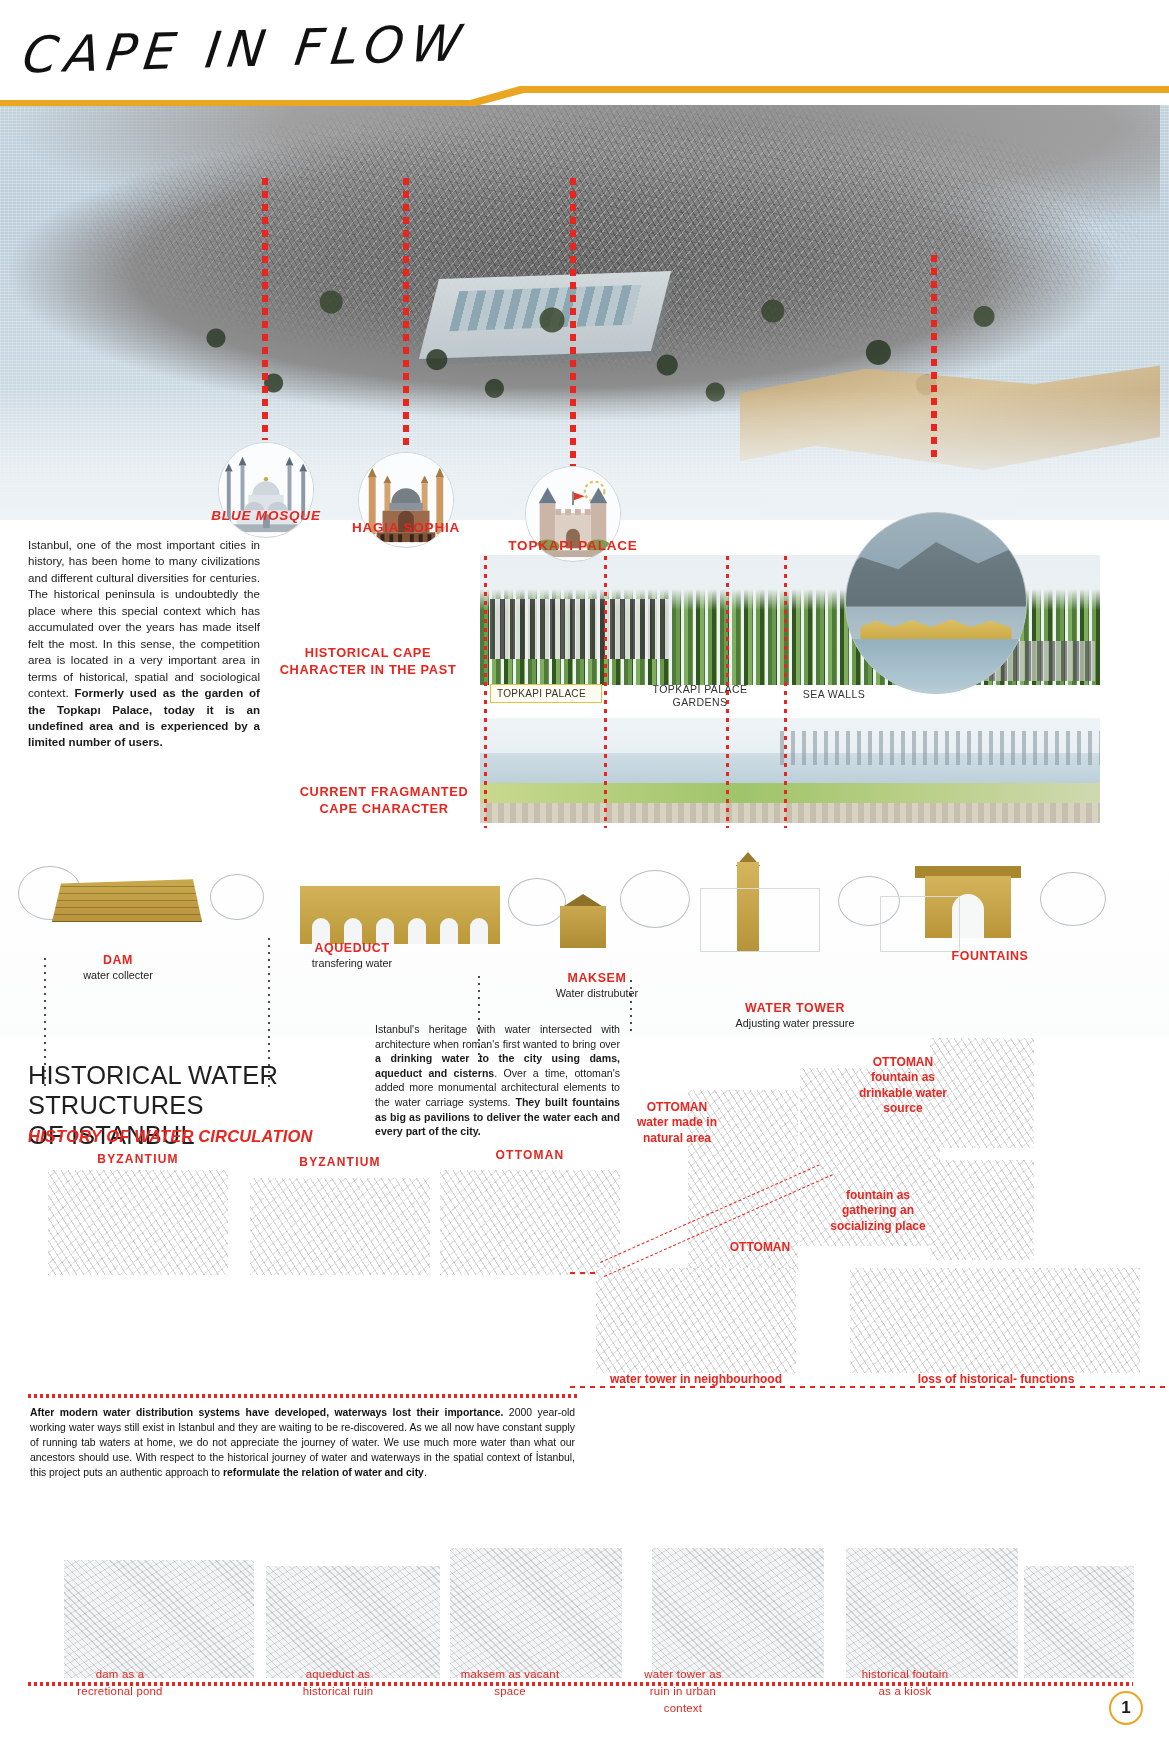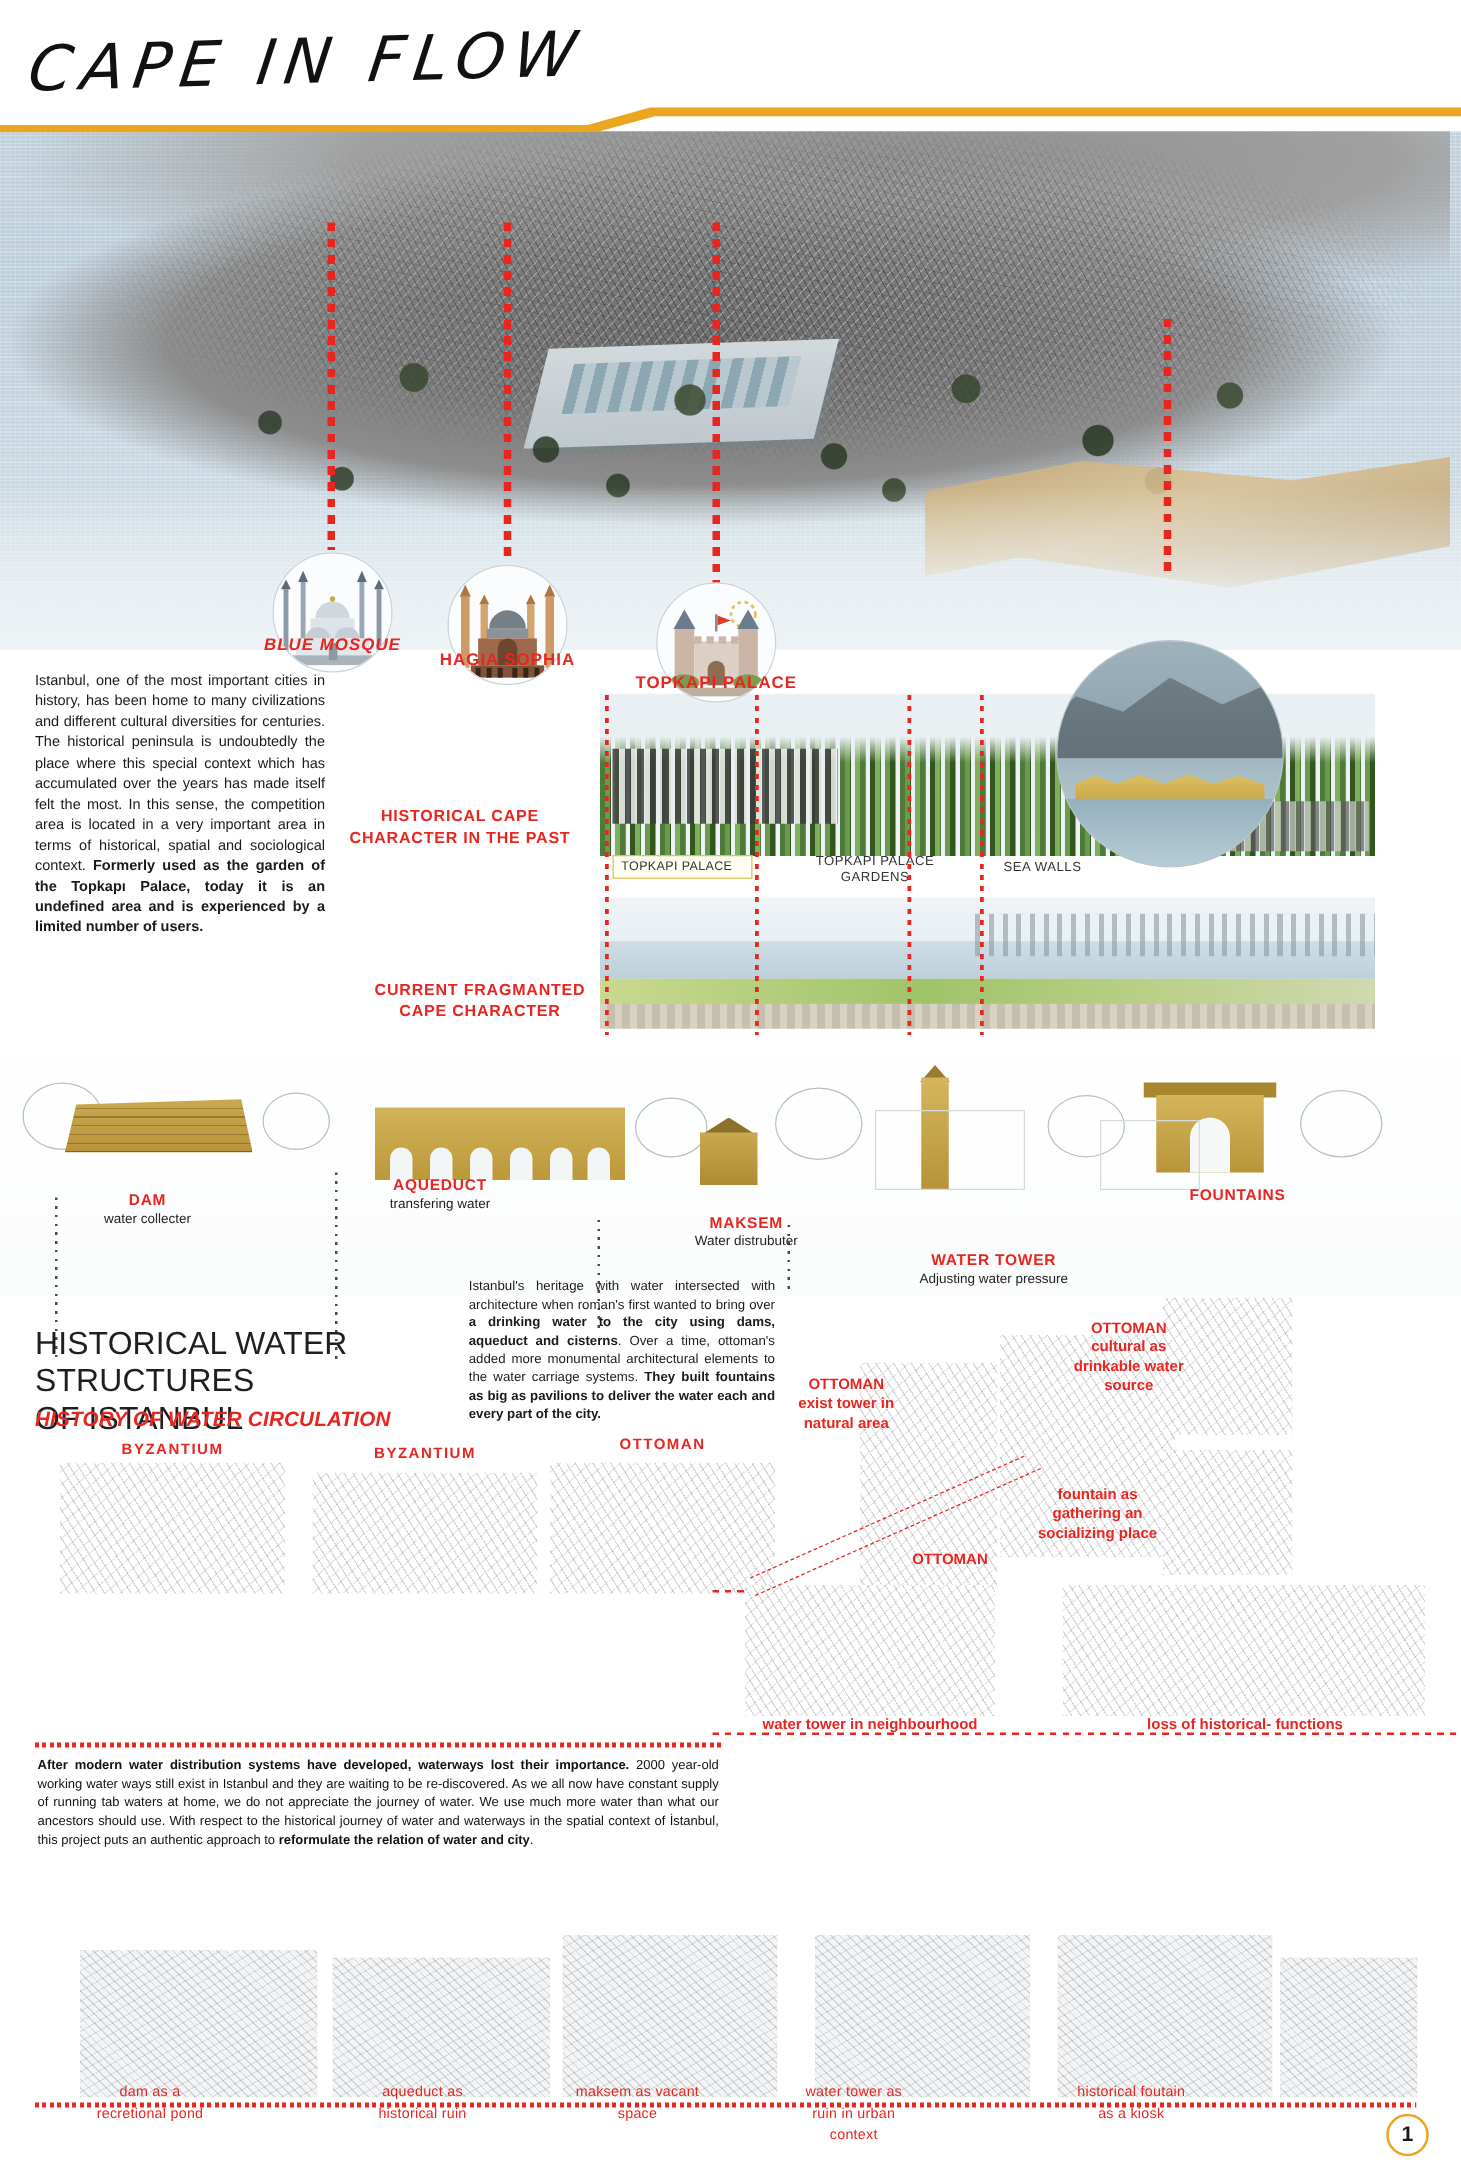--- a/index.html
+++ b/index.html
@@ -611,22 +611,22 @@
   <div class="thumb" style="left:800px; top:1068px; width:140px; height:178px;">
     <div class="sketchfill"></div>
   </div>
   <div class="thumb" style="left:930px; top:1038px; width:104px; height:110px;">
     <div class="sketchfill"></div>
   </div>
   <div class="thumb" style="left:930px; top:1160px; width:104px; height:100px;">
     <div class="sketchfill"></div>
   </div>
 
-  <div class="callout" style="left:636px; top:1100px; width:82px;">OTTOMAN exist tower in natural area</div>
-  <div class="callout" style="left:853px; top:1055px; width:100px;">OTTOMAN cultural as drinkable water source</div>
+  <div class="callout" style="left:636px; top:1100px; width:82px;">OTTOMAN water made in natural area</div>
+  <div class="callout" style="left:853px; top:1055px; width:100px;">OTTOMAN fountain as drinkable water source</div>
   <div class="callout" style="left:828px; top:1188px; width:100px;">fountain as gathering an socializing place</div>
   <div class="callout" style="left:700px; top:1240px; width:120px;">OTTOMAN</div>
 
   <div class="thumb" style="left:596px; top:1268px; width:200px; height:105px;">
     <div class="sketchfill"></div>
   </div>
   <div class="thumb" style="left:850px; top:1268px; width:290px; height:105px;">
     <div class="sketchfill"></div>
   </div>
   <div class="callout" style="left:596px; top:1372px; width:200px;">water tower in neighbourhood</div>

